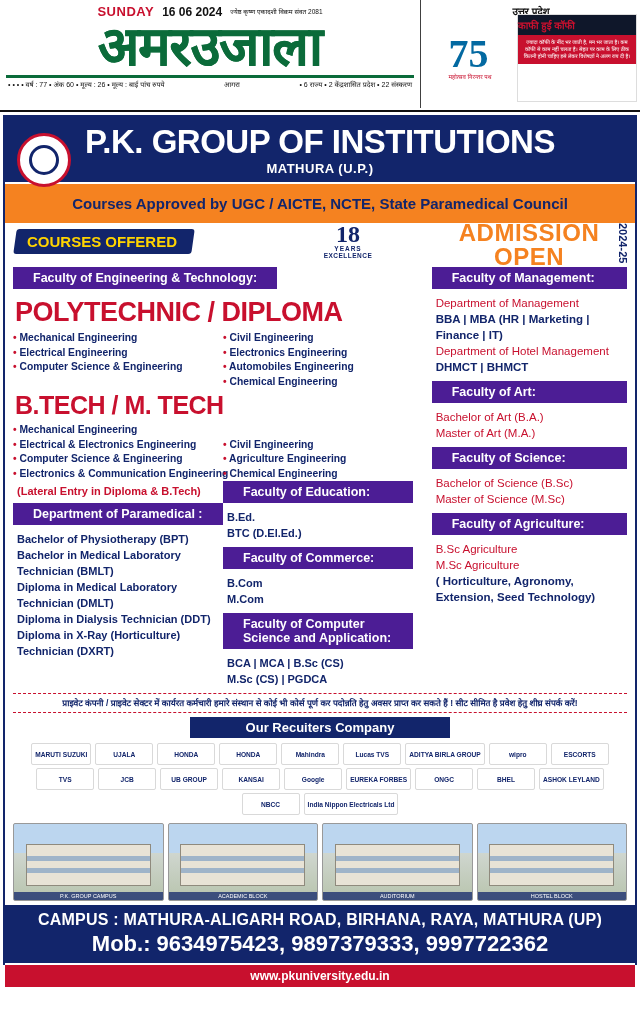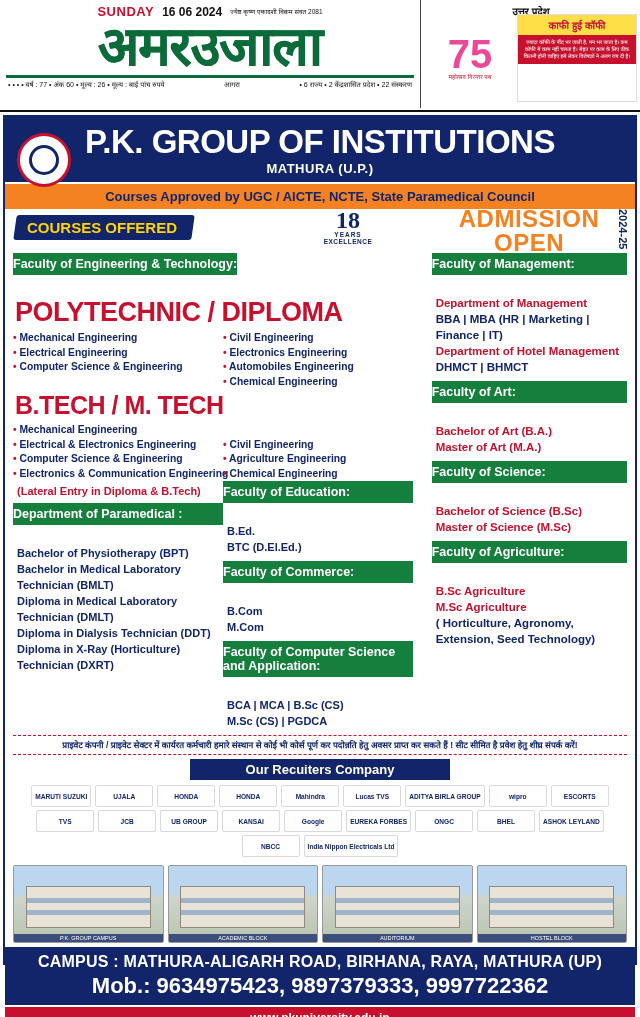--- a/index.html
+++ b/index.html
@@ -23,24 +23,24 @@
     -webkit-text-stroke:0.4px #0b6b3a;
   }
   .mh-rule{height:3px;background:#0b6b3a;margin:0 6px;}
   .mh-meta{display:flex;justify-content:space-between;font-size:7px;padding:2px 8px 0 8px;color:#111;}
   .mh-right{position:absolute;left:420px;top:0;width:220px;height:108px;border-left:1px solid #404040;}
   .mh-state{font-size:10px;font-weight:bold;text-align:center;padding-top:4px;color:#111;}
   .mh-75{
     position:absolute;left:6px;top:16px;width:86px;height:84px;
     display:flex;align-items:center;justify-content:center;
   }
-  .mh-75 .num{font-family:Liberation Sans, sans-serif;font-size:40px;font-weight:bold;color:#ec4899;line-height:38px;}
+  .mh-75 .num{font-family:Liberation Serif, serif;font-size:40px;font-weight:bold;color:#0369a1;line-height:38px;}
   .mh-75 .sub{font-size:6px;color:#c8102e;text-align:center;}
   .mh-adbox{position:absolute;left:96px;top:14px;width:118px;height:86px;background:#fff;border:1px solid #ddd;}
-  .mh-adtitle{background:#fde047;color:#c8102e;font-weight:bold;font-size:10px;text-align:center;padding:3px 0;}
+  .mh-adtitle{background:#0f172a;color:#c8102e;font-weight:bold;font-size:10px;padding:3px 0;}
   .mh-adbody{background:#c8102e;color:#fff;font-size:5.2px;line-height:1.35;padding:4px;text-align:center;}
 
   
   .ad{
     position:relative;margin:3px;height:850px;border:2px solid #12256b;
     background:#ffffff;box-sizing:border-box;
   }
   .ad-head{background:#12256b;color:#fff;padding:8px 6px 6px 6px;position:relative;}
   .gear{
     position:absolute;left:12px;top:16px;width:48px;height:48px;border-radius:50%;
@@ -50,21 +50,21 @@
     content:"";position:absolute;left:9px;top:9px;width:24px;height:24px;border-radius:50%;
     border:3px solid #12256b;
   }
   .ad-title{
     text-align:center;font-family:"Liberation Sans",sans-serif;font-weight:bold;
     font-size:33px;letter-spacing:-0.5px;line-height:34px;
   }
   .ad-sub{text-align:center;font-size:13px;font-weight:bold;margin-top:2px;letter-spacing:.5px;}
   .approved{
     background:#f58220;color:#12256b;font-weight:bold;text-align:center;
-    font-size:13px;padding:5px 0;border-top:2px solid #fff;
+    font-size:15px;padding:11px 0;border-top:2px solid #fff;
   }
 
   .band{position:relative;height:44px;background:#fff;}
   .courses-offered{
     position:absolute;left:10px;top:6px;background:#12256b;color:#ffd400;
     font-weight:bold;font-size:15px;padding:4px 16px 4px 12px;border-radius:3px;
     transform:skewX(-8deg);
   }
   .courses-offered span{display:inline-block;transform:skewX(8deg);}
   .badge18{
@@ -81,40 +81,40 @@
   .admission .yr{
     position:absolute;right:-2px;top:2px;color:#12256b;font-weight:bold;font-size:11px;
     writing-mode:vertical-rl;
   }
 
   .cols{display:flex;padding:0 8px;gap:8px;}
   .col-left{width:412px;}
   .col-right{width:196px;}
 
   .hdr{
-    background:#15803d;color:#fff;font-weight:bold;font-size:12.5px;
-    padding:4px 0;display:inline-block;margin-bottom:20px;
+    background:#4c1d95;color:#fff;font-weight:bold;font-size:12.5px;
+    padding:4px 20px;display:inline-block;margin-bottom:6px;
   }
   .hdr.full{display:block;}
   .big-red{
     color:#c8102e;font-weight:bold;font-size:27px;letter-spacing:-0.5px;margin:2px 0 3px 2px;
     font-family:Liberation Sans, sans-serif;
   }
   .big-red.small{font-size:25px;}
   .two-col{display:flex;}
   .two-col ul{margin:0;padding:0;list-style:none;}
   .lst{margin:0 0 2px 4px;padding:0;list-style:none;}
   .lst li{font-size:10.3px;font-weight:bold;color:#12256b;line-height:14.5px;white-space:nowrap;}
   .lst li:before{content:"• ";color:#c8102e;font-weight:bold;}
   .note{color:#c8102e;font-weight:bold;font-size:11px;margin:4px 0 6px 4px;}
 
   .plain{font-size:11px;font-weight:bold;color:#12256b;line-height:16px;margin-left:4px;}
 
   .sub-block{margin-top:6px;}
-  .redline{color:#c8102e;font-weight:bold;font-size:11.5px;line-height:16px;margin-left:4px;}
+  .redline{color:#c8102e;font-weight:normal;font-size:11.5px;line-height:16px;margin-left:4px;}
   .blueline{color:#12256b;font-weight:bold;font-size:11.5px;line-height:16px;margin-left:4px;}
 
   .ticker{
     margin:6px 8px 2px 8px;border-top:1px dashed #c8102e;border-bottom:1px dashed #c8102e;
     font-size:8.6px;font-weight:bold;color:#12256b;text-align:center;padding:3px 2px;
   }
   .recruit-title{
     display:block;width:260px;margin:4px auto 3px auto;background:#12256b;color:#fff;
     font-weight:bold;font-size:13px;text-align:center;padding:3px 0;
   }

